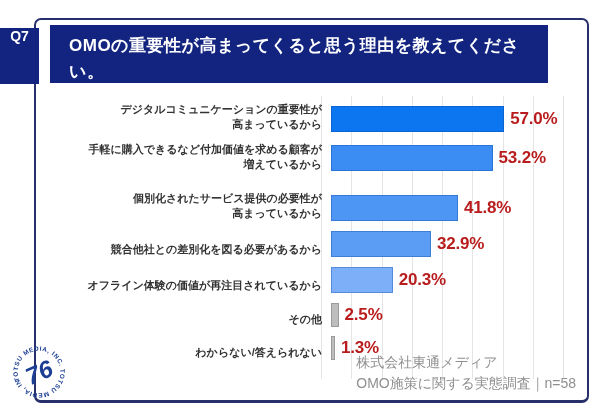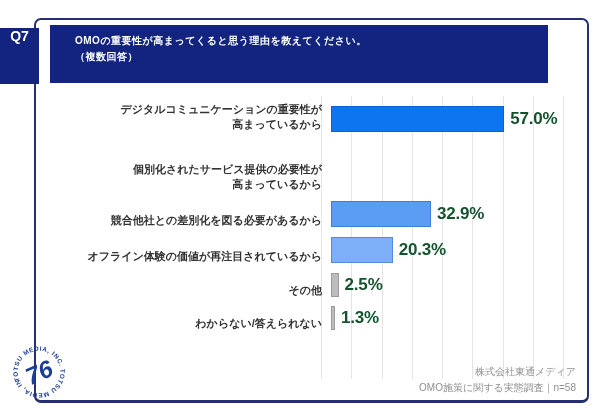--- a/index.html
+++ b/index.html
@@ -15,22 +15,22 @@
     box-sizing:border-box;background:#fff;
   }
   
   .qbadge{
     position:absolute;left:0;top:28px;width:39px;height:56px;
     background:#12247f;color:#fff;font-weight:bold;font-size:14px;
     display:flex;align-items:flex-start;justify-content:center;z-index:3;
   }
   .titlebox{
     position:absolute;left:50px;top:25px;width:498px;height:58px;
-    background:#12247f;color:#ffffff;font-weight:bold;font-size:10px;
-    line-height:1.55;padding:8px 10px 0 25px;box-sizing:border-box;z-index:2;
+    background:#12247f;color:#ffffff;font-weight:bold;font-size:17px;
+    line-height:1.55;padding:8px 10px 0 19px;box-sizing:border-box;z-index:2;
     letter-spacing:.5px;
   }
   .titlebox span{display:block;}
   
   .chart{position:absolute;left:0;top:96px;width:600px;z-index:2;}
   .grid{
     position:absolute;left:321px;top:0;width:243px;height:283px;
     background:repeating-linear-gradient(90deg,#e4e4e4 0 1px,transparent 1px 30.3px);
   }
   .rows{position:relative;padding-top:6px;}
@@ -38,28 +38,28 @@
   .row.small{margin-bottom:9px;}
   .cat{
     width:304px;padding-right:9px;flex:0 0 304px;text-align:right;
     font-size:11px;font-weight:bold;color:#333333;line-height:1.35;
     white-space:pre-line;
   }
   .track{width:243px;display:flex;align-items:center;position:relative;}
   .bar{height:26px;box-sizing:border-box;border:1px solid rgba(10,70,160,0.35);}
   .row.small .bar{height:24px;border-color:rgba(0,0,0,0.18);}
   .val{
-    font-size:17px;font-weight:600;color:#14532d;margin-left:6px;
+    font-size:17px;font-weight:600;color:#b91c1c;margin-left:6px;
     white-space:nowrap;letter-spacing:-0.2px;
   }
   
   .logo{position:absolute;left:10px;top:343px;width:58px;height:58px;z-index:4;transform:rotate(-24deg);}
   .footer{
-    position:absolute;right:24px;bottom:21px;text-align:right;
-    font-size:10px;color:#8f8f8f;line-height:1.55;z-index:3;
+    position:absolute;right:24px;bottom:21px;
+    font-size:14px;color:#8f8f8f;line-height:1.55;z-index:3;
   }
 </style>
 </head>
 <body>
 
 <div class="frame"></div>
 
 <div class="qbadge">
   <span>Q7</span>
 </div>
@@ -74,26 +74,36 @@
   <div class="rows" id="rows">
       <div class="row">
         <div class="cat">デジタルコミュニケーションの重要性が
 高まっているから</div>
         <div class="track">
           <div class="bar" style="width: 173.137px; background: rgb(11, 118, 240);"></div>
           <span class="val">57.0%</span>
         </div>
       </div>
       <div class="row">
+        <div class="cat">手軽に購入できるなど付加価値を求める顧客が
+増えているから</div>
+        <div class="track">
+          <div class="bar" style="width: 161.595px; background: rgb(59, 140, 243);"></div>
+          <span class="val">53.2%</span>
+        </div>
       </div>
       <div class="row">
       </div>
       <div class="row">
         <div class="cat">個別化されたサービス提供の必要性が
 高まっているから</div>
+        <div class="track">
+          <div class="bar" style="width: 126.967px; background: rgb(78, 150, 244);"></div>
+          <span class="val">41.8%</span>
+        </div>
       </div>
       <div class="row">
         <div class="cat">競合他社との差別化を図る必要があるから</div>
         <div class="track">
           <div class="bar" style="width: 99.9338px; background: rgb(91, 157, 245);"></div>
           <span class="val">32.9%</span>
         </div>
       </div>
       <div class="row">
         <div class="cat">オフライン体験の価値が再注目されているから</div>

